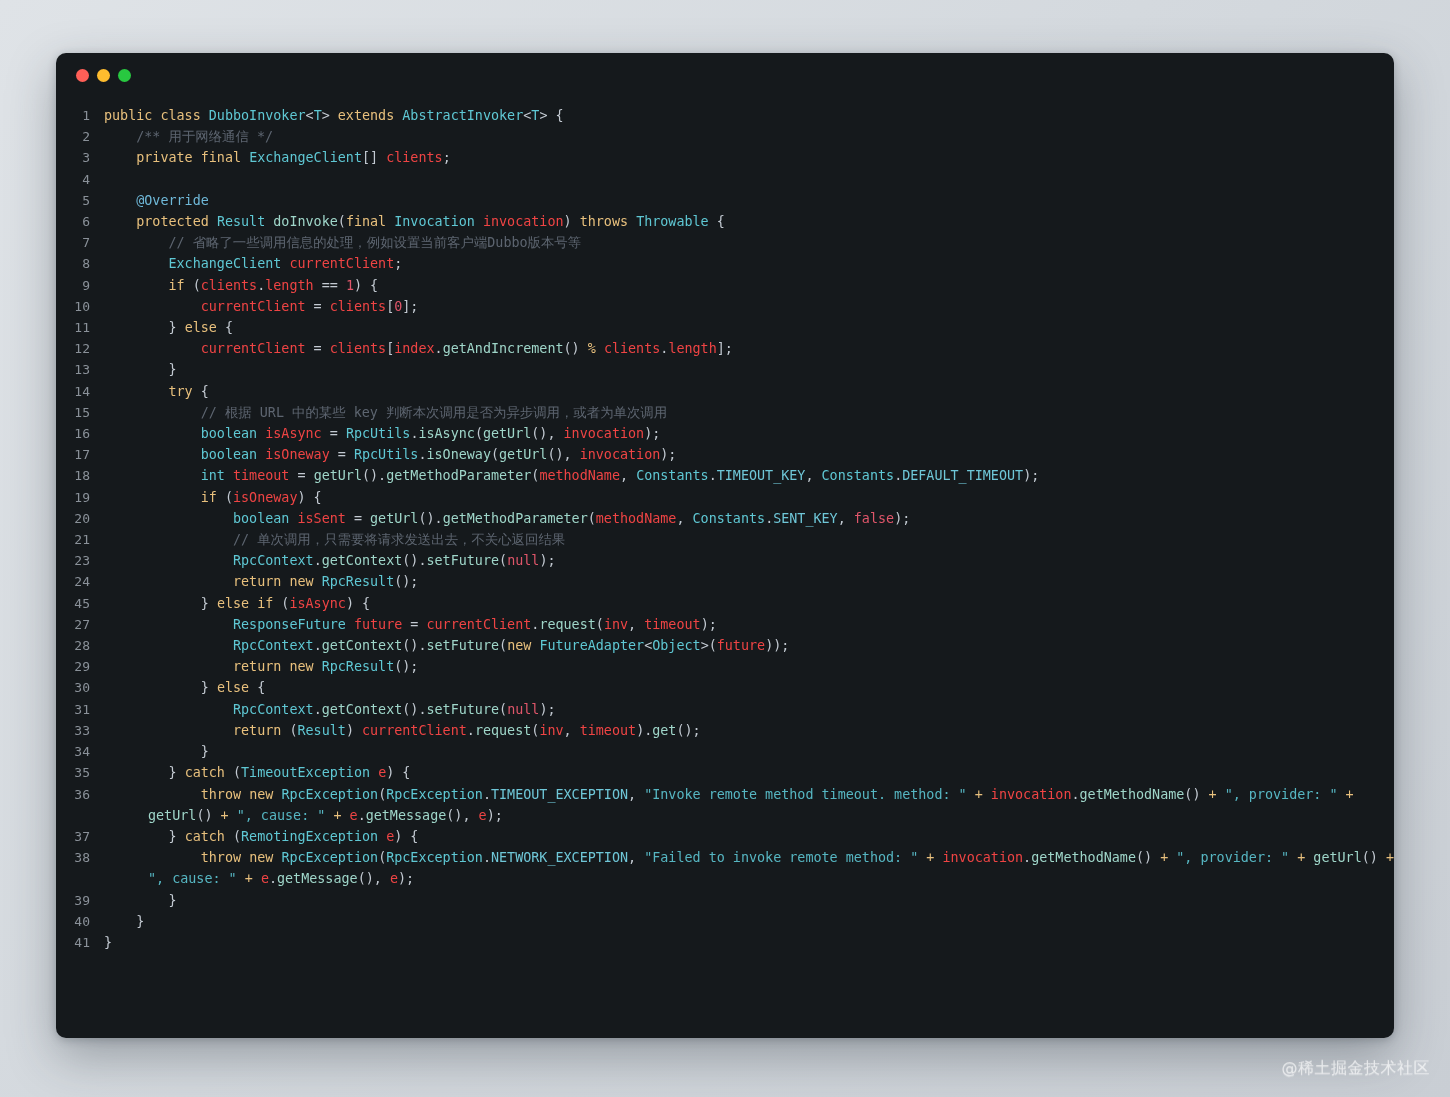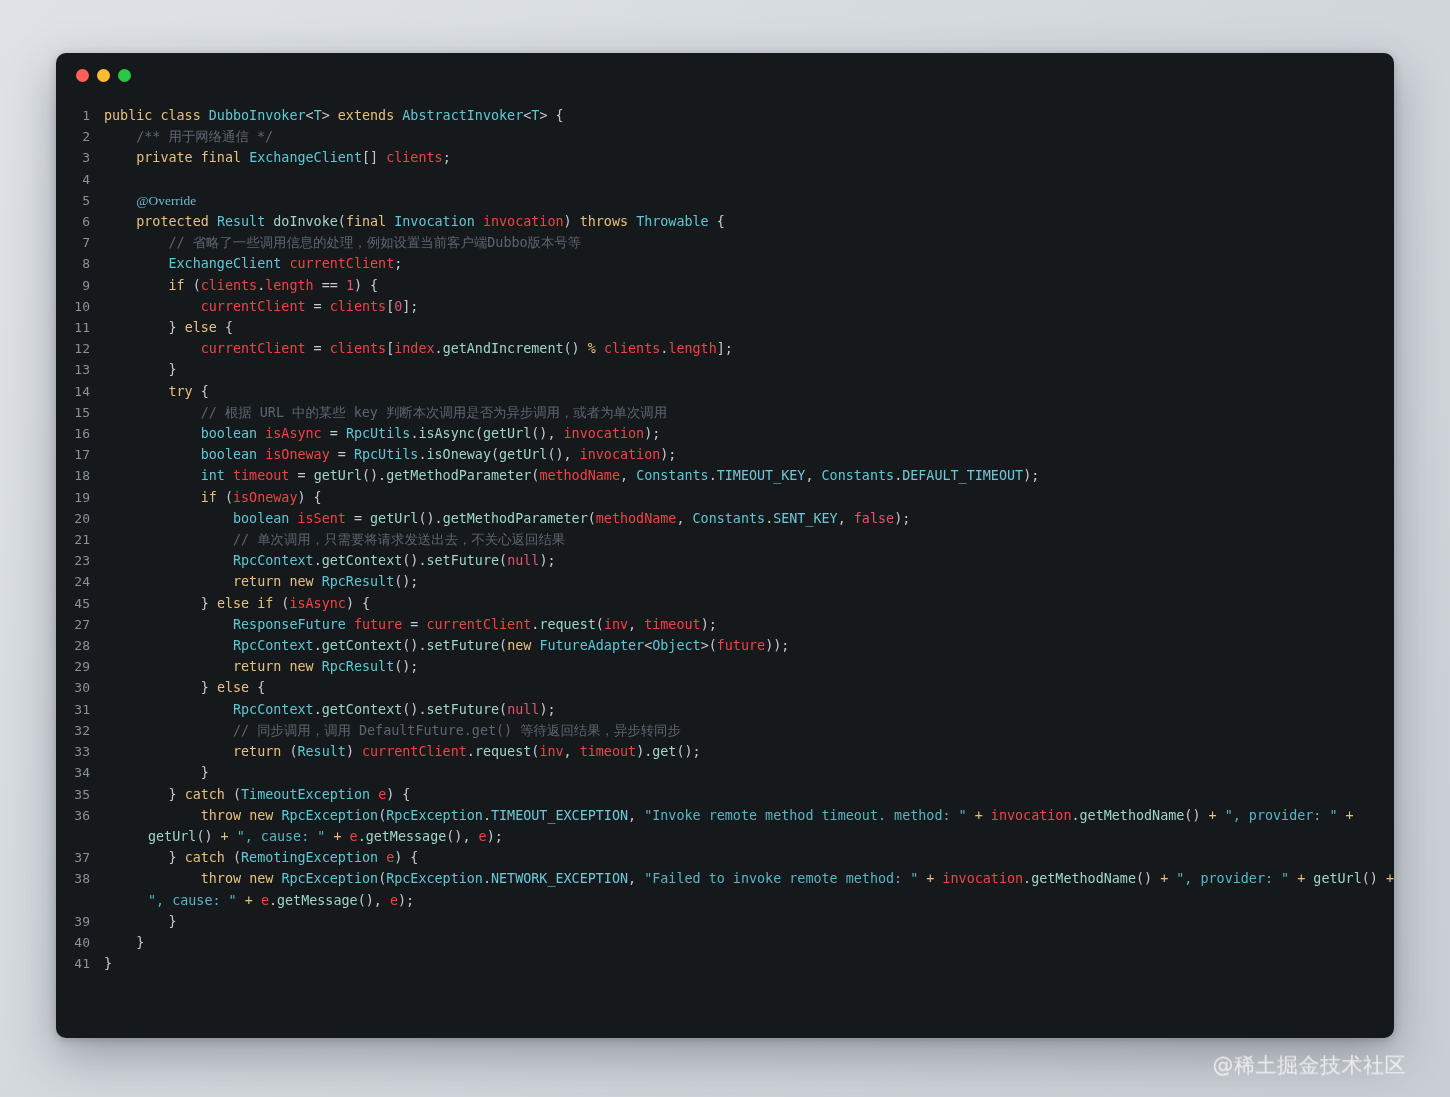--- a/index.html
+++ b/index.html
@@ -78,31 +78,31 @@
   
   .kw   { color: #e8c07d; }
   .typ  { color: #5fc8d4; }
   .str  { color: #56b6c2; }
   .id   { color: #ef4444; margin-top: 16px; }
   .num  { color: #e0566a; }
   .lit  { color: #e0566a; }
   .cmt  { color: #5d6570; }
   .fn   { color: #9fd6c9; }
   .pun  { color: #c3cad2; }
-  .ann  { color: #6fb8d8; font-family: Liberation Serif, serif; }
+  .ann  { color: #6fb8d8; }
   .op   { color: #e8c07d; }
   .fld  { color: #6fc7d8; }
 
   #watermark {
     position: absolute;
-    right: 44px;
+    right: 20px;
     bottom: 18px;
     color: rgba(255,255,255,0.55);
     font-family: "DejaVu Sans", sans-serif;
-    font-size: 21px;
+    font-size: 16px;
     text-shadow: 0 1px 1px rgba(255,255,255,0.35);
     letter-spacing: 0.5px;
   }
 </style>
 </head>
 <body>
 
 <div id="bg-gradient"></div>
 
 <div id="window">
@@ -136,21 +136,20 @@
       <div class="code-line"><span class="ln">20</span><span class="ltext"><span class="pun">                </span><span class="typ">boolean</span><span class="pun"> </span><span class="id">isSent</span><span class="pun"> = </span><span class="fn">getUrl</span><span class="pun">().</span><span class="fn">getMethodParameter</span><span class="pun">(</span><span class="id">methodName</span><span class="pun">, </span><span class="typ">Constants</span><span class="pun">.</span><span class="fld">SENT_KEY</span><span class="pun">, </span><span class="lit">false</span><span class="pun">);</span></span></div>
       <div class="code-line"><span class="ln">21</span><span class="ltext"><span class="cmt">                // 单次调用，只需要将请求发送出去，不关心返回结果</span></span></div>
       <div class="code-line"><span class="ln">23</span><span class="ltext"><span class="pun">                </span><span class="typ">RpcContext</span><span class="pun">.</span><span class="fn">getContext</span><span class="pun">().</span><span class="fn">setFuture</span><span class="pun">(</span><span class="lit">null</span><span class="pun">);</span></span></div>
       <div class="code-line"><span class="ln">24</span><span class="ltext"><span class="pun">                </span><span class="kw">return</span><span class="pun"> </span><span class="kw">new</span><span class="pun"> </span><span class="typ">RpcResult</span><span class="pun">();</span></span></div>
       <div class="code-line"><span class="ln">45</span><span class="ltext"><span class="pun">            } </span><span class="kw">else</span><span class="pun"> </span><span class="kw">if</span><span class="pun"> (</span><span class="id">isAsync</span><span class="pun">) {</span></span></div>
       <div class="code-line"><span class="ln">27</span><span class="ltext"><span class="pun">                </span><span class="typ">ResponseFuture</span><span class="pun"> </span><span class="id">future</span><span class="pun"> = </span><span class="id">currentClient</span><span class="pun">.</span><span class="fn">request</span><span class="pun">(</span><span class="id">inv</span><span class="pun">, </span><span class="id">timeout</span><span class="pun">);</span></span></div>
       <div class="code-line"><span class="ln">28</span><span class="ltext"><span class="pun">                </span><span class="typ">RpcContext</span><span class="pun">.</span><span class="fn">getContext</span><span class="pun">().</span><span class="fn">setFuture</span><span class="pun">(</span><span class="kw">new</span><span class="pun"> </span><span class="typ">FutureAdapter</span><span class="pun">&lt;</span><span class="typ">Object</span><span class="pun">&gt;(</span><span class="id">future</span><span class="pun">));</span></span></div>
       <div class="code-line"><span class="ln">29</span><span class="ltext"><span class="pun">                </span><span class="kw">return</span><span class="pun"> </span><span class="kw">new</span><span class="pun"> </span><span class="typ">RpcResult</span><span class="pun">();</span></span></div>
       <div class="code-line"><span class="ln">30</span><span class="ltext"><span class="pun">            } </span><span class="kw">else</span><span class="pun"> {</span></span></div>
       <div class="code-line"><span class="ln">31</span><span class="ltext"><span class="pun">                </span><span class="typ">RpcContext</span><span class="pun">.</span><span class="fn">getContext</span><span class="pun">().</span><span class="fn">setFuture</span><span class="pun">(</span><span class="lit">null</span><span class="pun">);</span></span></div>
-      <div class="code-line"><span class="ln">32</span><span class="ltext"><span class="cmt">                // 同步调用，调用 DefaultFuture.get() 等待返回结果，异步转同步</span></span></div>
       <div class="code-line"><span class="ln">33</span><span class="ltext"><span class="pun">                </span><span class="kw">return</span><span class="pun"> (</span><span class="typ">Result</span><span class="pun">) </span><span class="id">currentClient</span><span class="pun">.</span><span class="fn">request</span><span class="pun">(</span><span class="id">inv</span><span class="pun">, </span><span class="id">timeout</span><span class="pun">).</span><span class="fn">get</span><span class="pun">();</span></span></div>
       <div class="code-line"><span class="ln">34</span><span class="ltext"><span class="pun">            }</span></span></div>
       <div class="code-line"><span class="ln">35</span><span class="ltext"><span class="pun">        } </span><span class="kw">catch</span><span class="pun"> (</span><span class="typ">TimeoutException</span><span class="pun"> </span><span class="id">e</span><span class="pun">) {</span></span></div>
       <div class="code-line"><span class="ln">36</span><span class="ltext"><span class="pun">            </span><span class="kw">throw</span><span class="pun"> </span><span class="kw">new</span><span class="pun"> </span><span class="typ">RpcException</span><span class="pun">(</span><span class="typ">RpcException</span><span class="pun">.</span><span class="fld">TIMEOUT_EXCEPTION</span><span class="pun">, </span><span class="str">"Invoke remote method timeout. method: "</span><span class="op"> + </span><span class="id">invocation</span><span class="pun">.</span><span class="fn">getMethodName</span><span class="pun">() </span><span class="op">+</span><span class="pun"> </span><span class="str">", provider: "</span><span class="op"> + </span><span class="fn">getUrl</span><span class="pun">() </span><span class="op">+</span><span class="pun"> </span><span class="str">", cause: "</span><span class="op"> + </span><span class="id">e</span><span class="pun">.</span><span class="fn">getMessage</span><span class="pun">(), </span><span class="id">e</span><span class="pun">);</span></span></div>
       <div class="code-line"><span class="ln">37</span><span class="ltext"><span class="pun">        } </span><span class="kw">catch</span><span class="pun"> (</span><span class="typ">RemotingException</span><span class="pun"> </span><span class="id">e</span><span class="pun">) {</span></span></div>
       <div class="code-line"><span class="ln">38</span><span class="ltext"><span class="pun">            </span><span class="kw">throw</span><span class="pun"> </span><span class="kw">new</span><span class="pun"> </span><span class="typ">RpcException</span><span class="pun">(</span><span class="typ">RpcException</span><span class="pun">.</span><span class="fld">NETWORK_EXCEPTION</span><span class="pun">, </span><span class="str">"Failed to invoke remote method: "</span><span class="op"> + </span><span class="id">invocation</span><span class="pun">.</span><span class="fn">getMethodName</span><span class="pun">() </span><span class="op">+</span><span class="pun"> </span><span class="str">", provider: "</span><span class="op"> + </span><span class="fn">getUrl</span><span class="pun">() </span><span class="op">+</span><span class="pun"> </span><span class="str">", cause: "</span><span class="op"> + </span><span class="id">e</span><span class="pun">.</span><span class="fn">getMessage</span><span class="pun">(), </span><span class="id">e</span><span class="pun">);</span></span></div>
       <div class="code-line"><span class="ln">39</span><span class="ltext"><span class="pun">        }</span></span></div>
       <div class="code-line"><span class="ln">40</span><span class="ltext"><span class="pun">    }</span></span></div>
       <div class="code-line"><span class="ln">41</span><span class="ltext"><span class="pun">}</span></span></div>
     </div>

